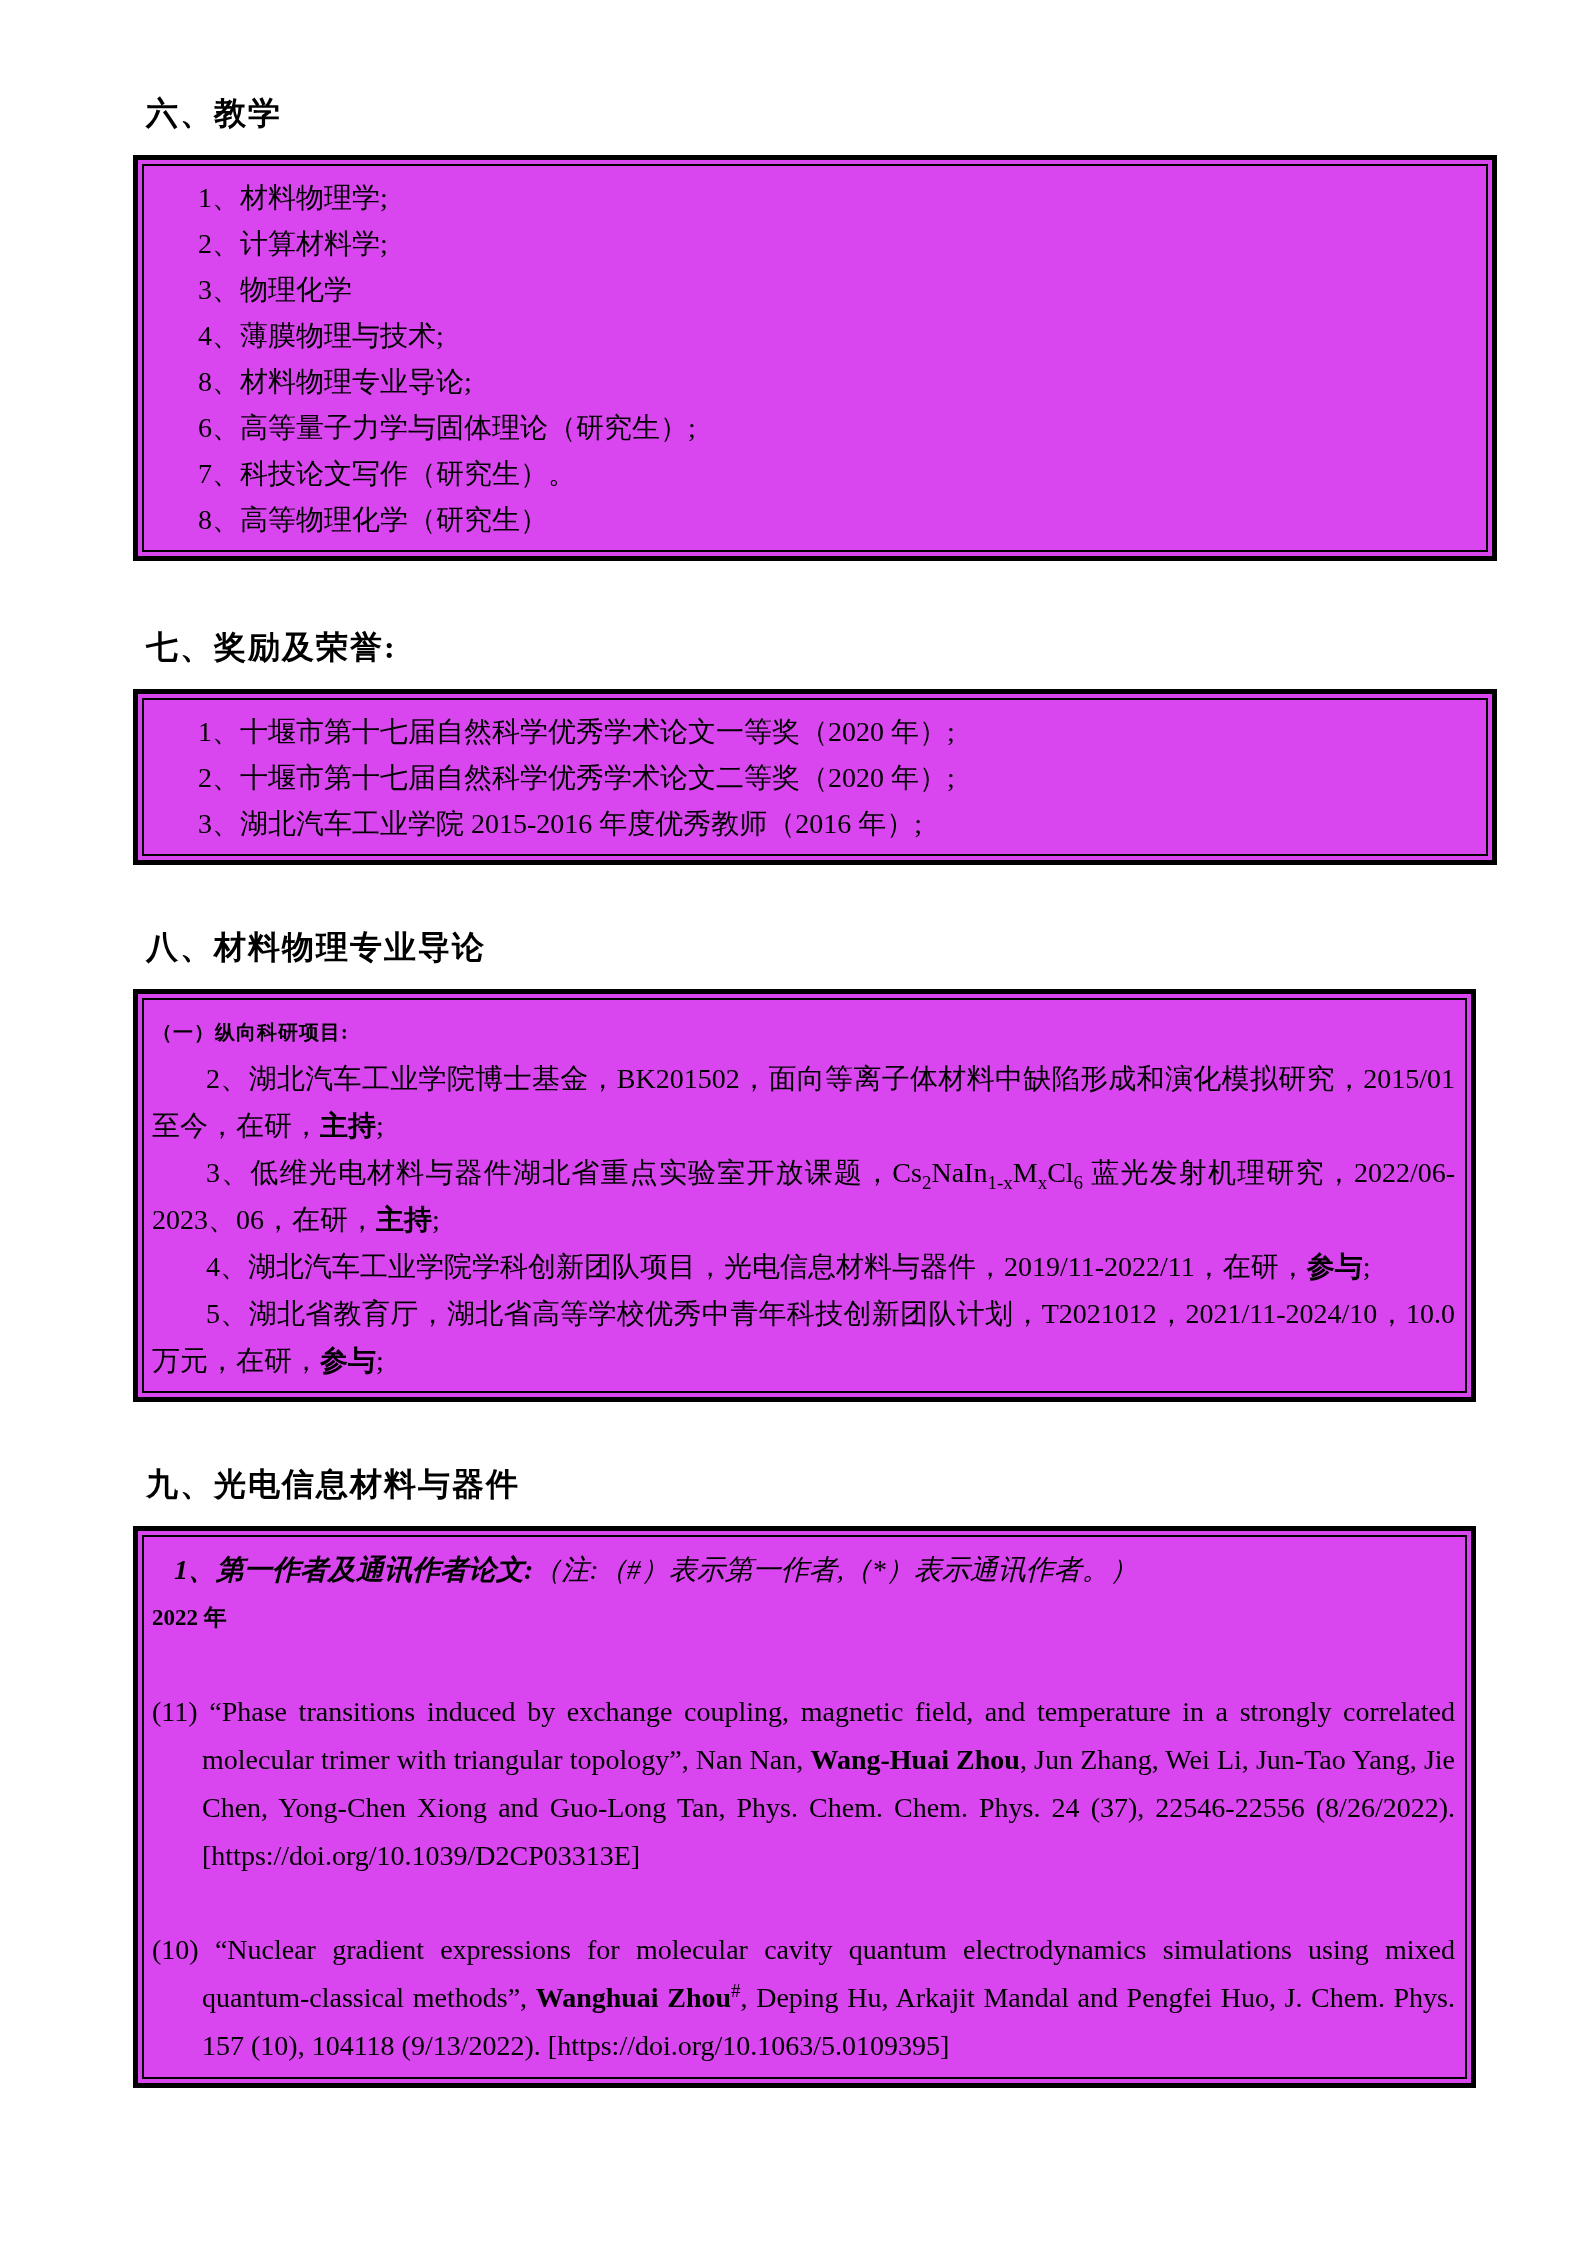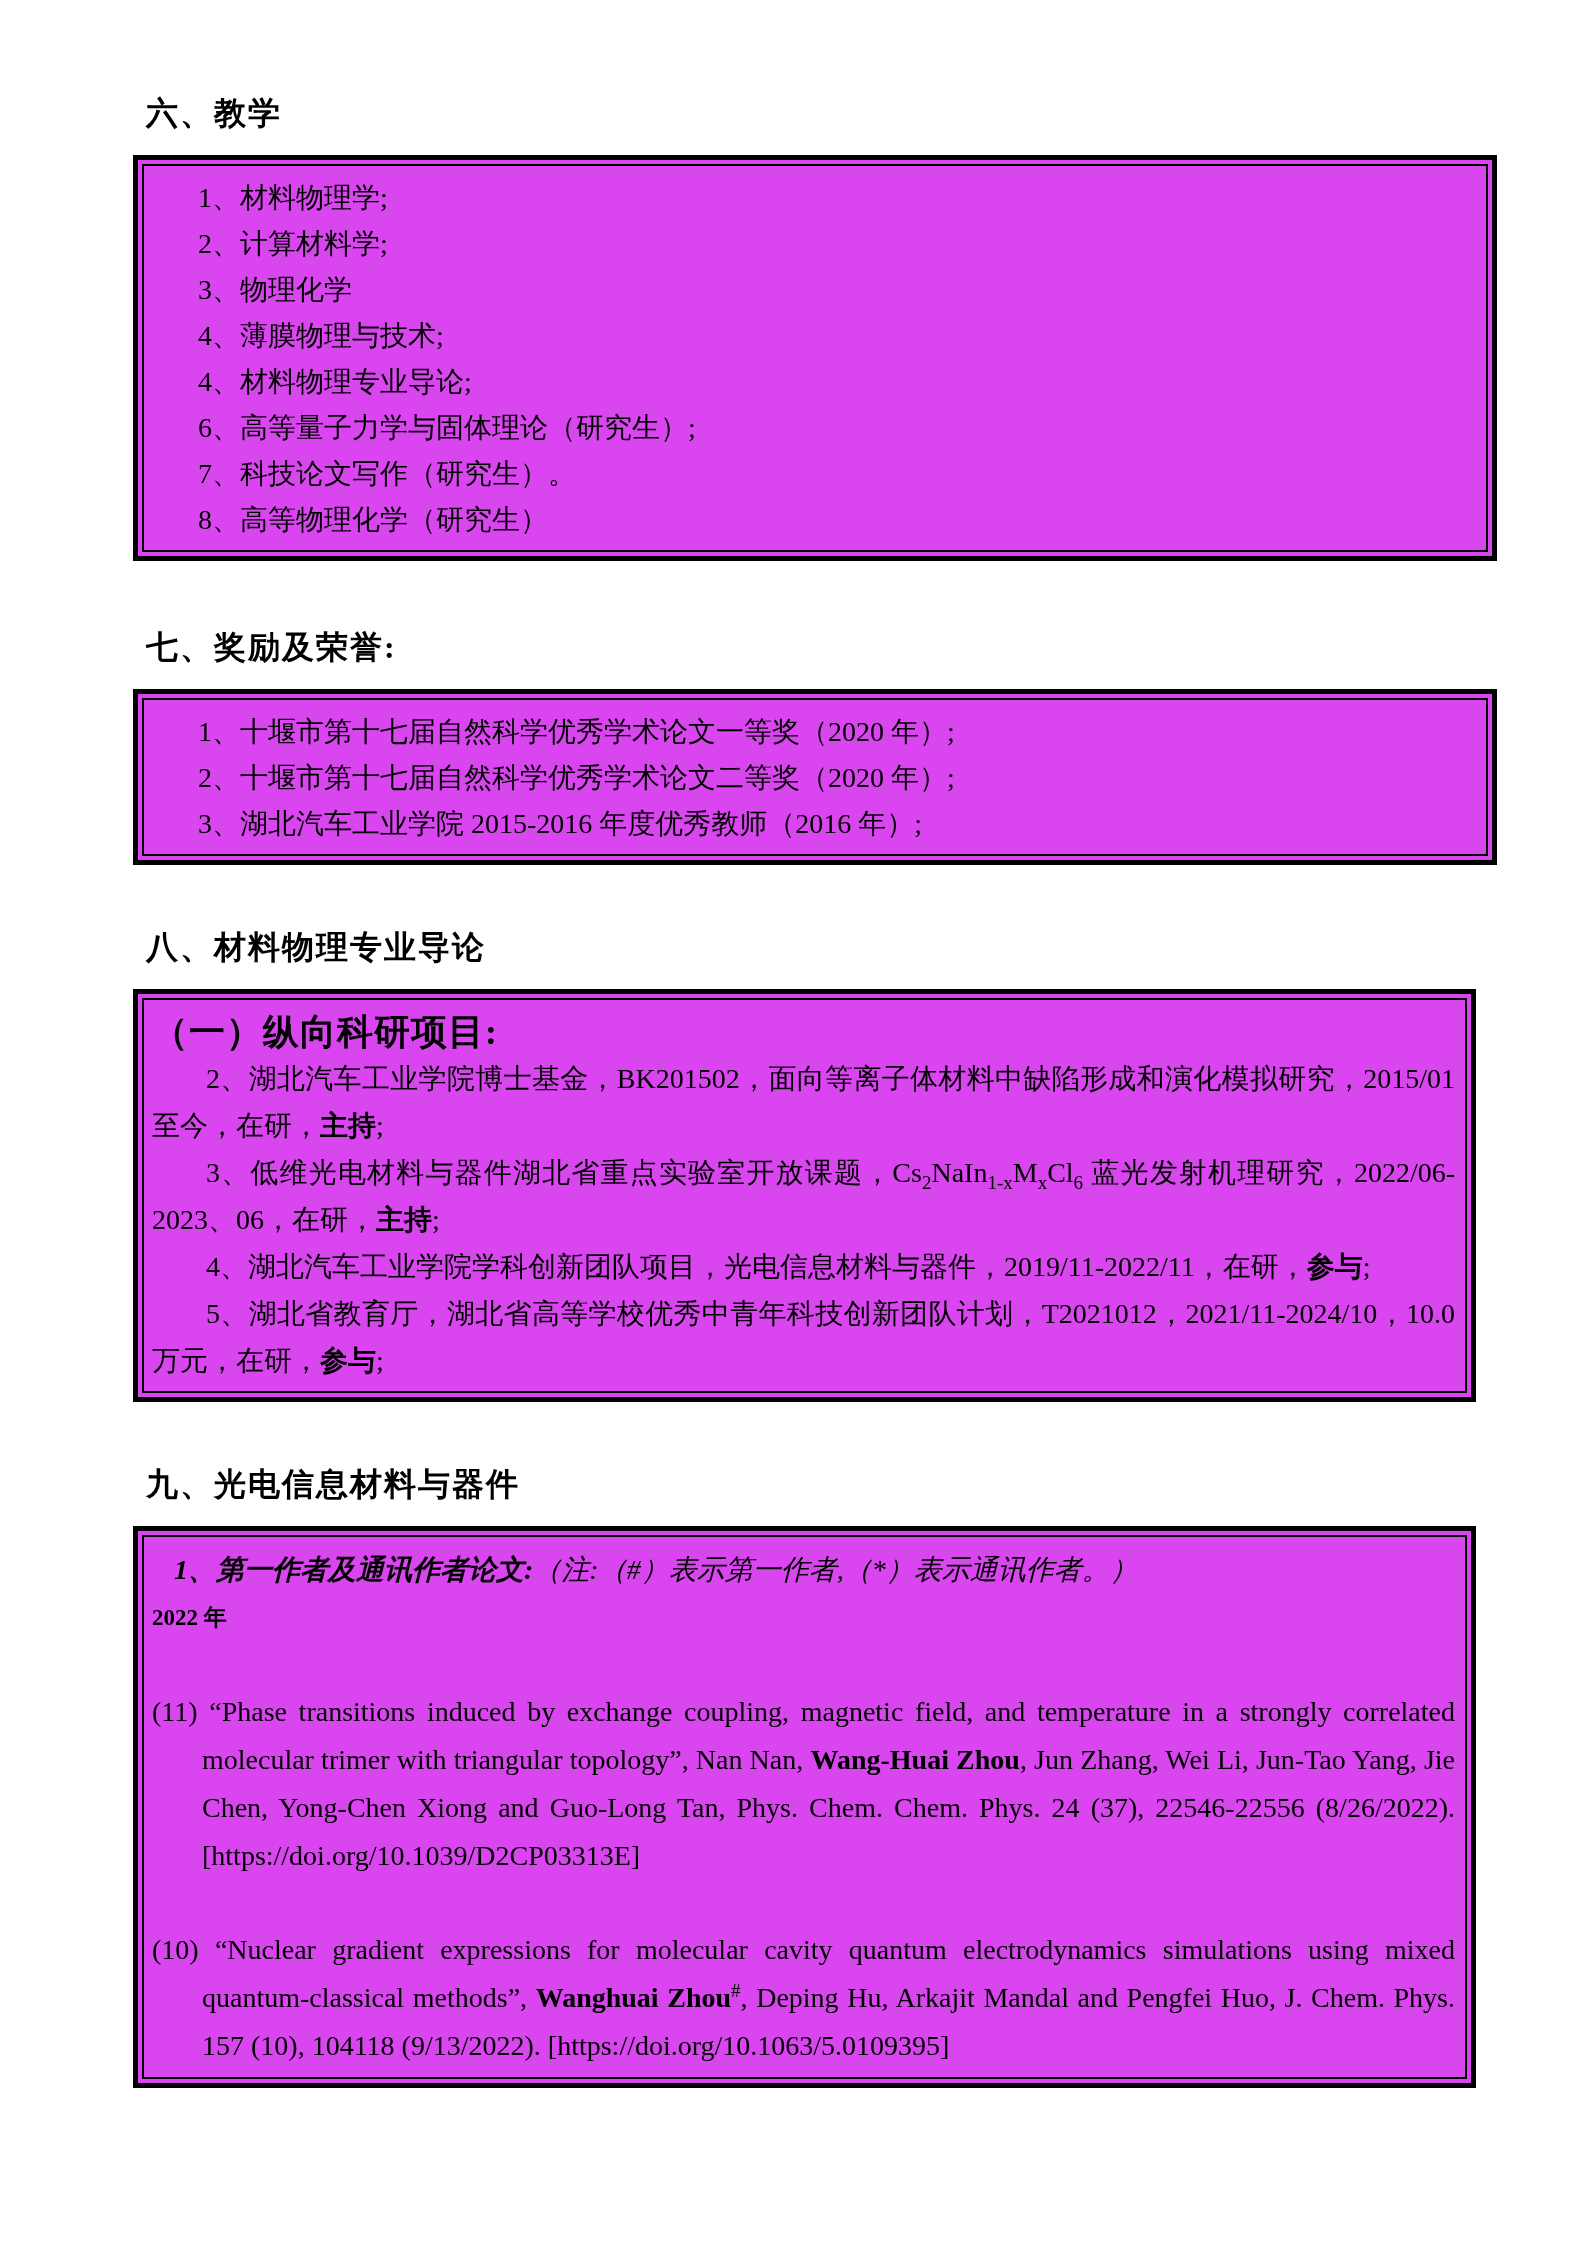--- a/index.html
+++ b/index.html
@@ -41,21 +41,21 @@
   .box-narrow { width: 1343px; }
 
   .list-item {
     font-size: 28px;
     line-height: 46px;
     padding-left: 46px;
     white-space: nowrap;
     overflow: hidden;
   }
   .subhead {
-    font-size: 36px;
+    font-size: 20px;
     font-weight: bold;
     line-height: 46px;
     letter-spacing: 1px;
   }
   .proj-para {
     font-size: 28px;
     line-height: 47px;
     text-align: justify;
     text-indent: 54px;
   }
@@ -90,21 +90,21 @@
 <div class="page">
 
   <div class="sec-heading h-teaching">六、教学</div>
 
   <div class="dbox box-wide">
     <div class="inner">
       <div class="list-item">1、材料物理学;</div>
       <div class="list-item">2、计算材料学;</div>
       <div class="list-item">3、物理化学</div>
       <div class="list-item">4、薄膜物理与技术;</div>
-      <div class="list-item">4、材料物理专业导论;</div>
+      <div class="list-item">8、材料物理专业导论;</div>
       <div class="list-item">6、高等量子力学与固体理论（研究生）;</div>
       <div class="list-item">7、科技论文写作（研究生）。</div>
       <div class="list-item">8、高等物理化学（研究生）</div>
     </div>
   </div>
 
   <div class="sec-heading h-awards">七、奖励及荣誉:</div>
 
   <div class="dbox box-wide">
     <div class="inner">

